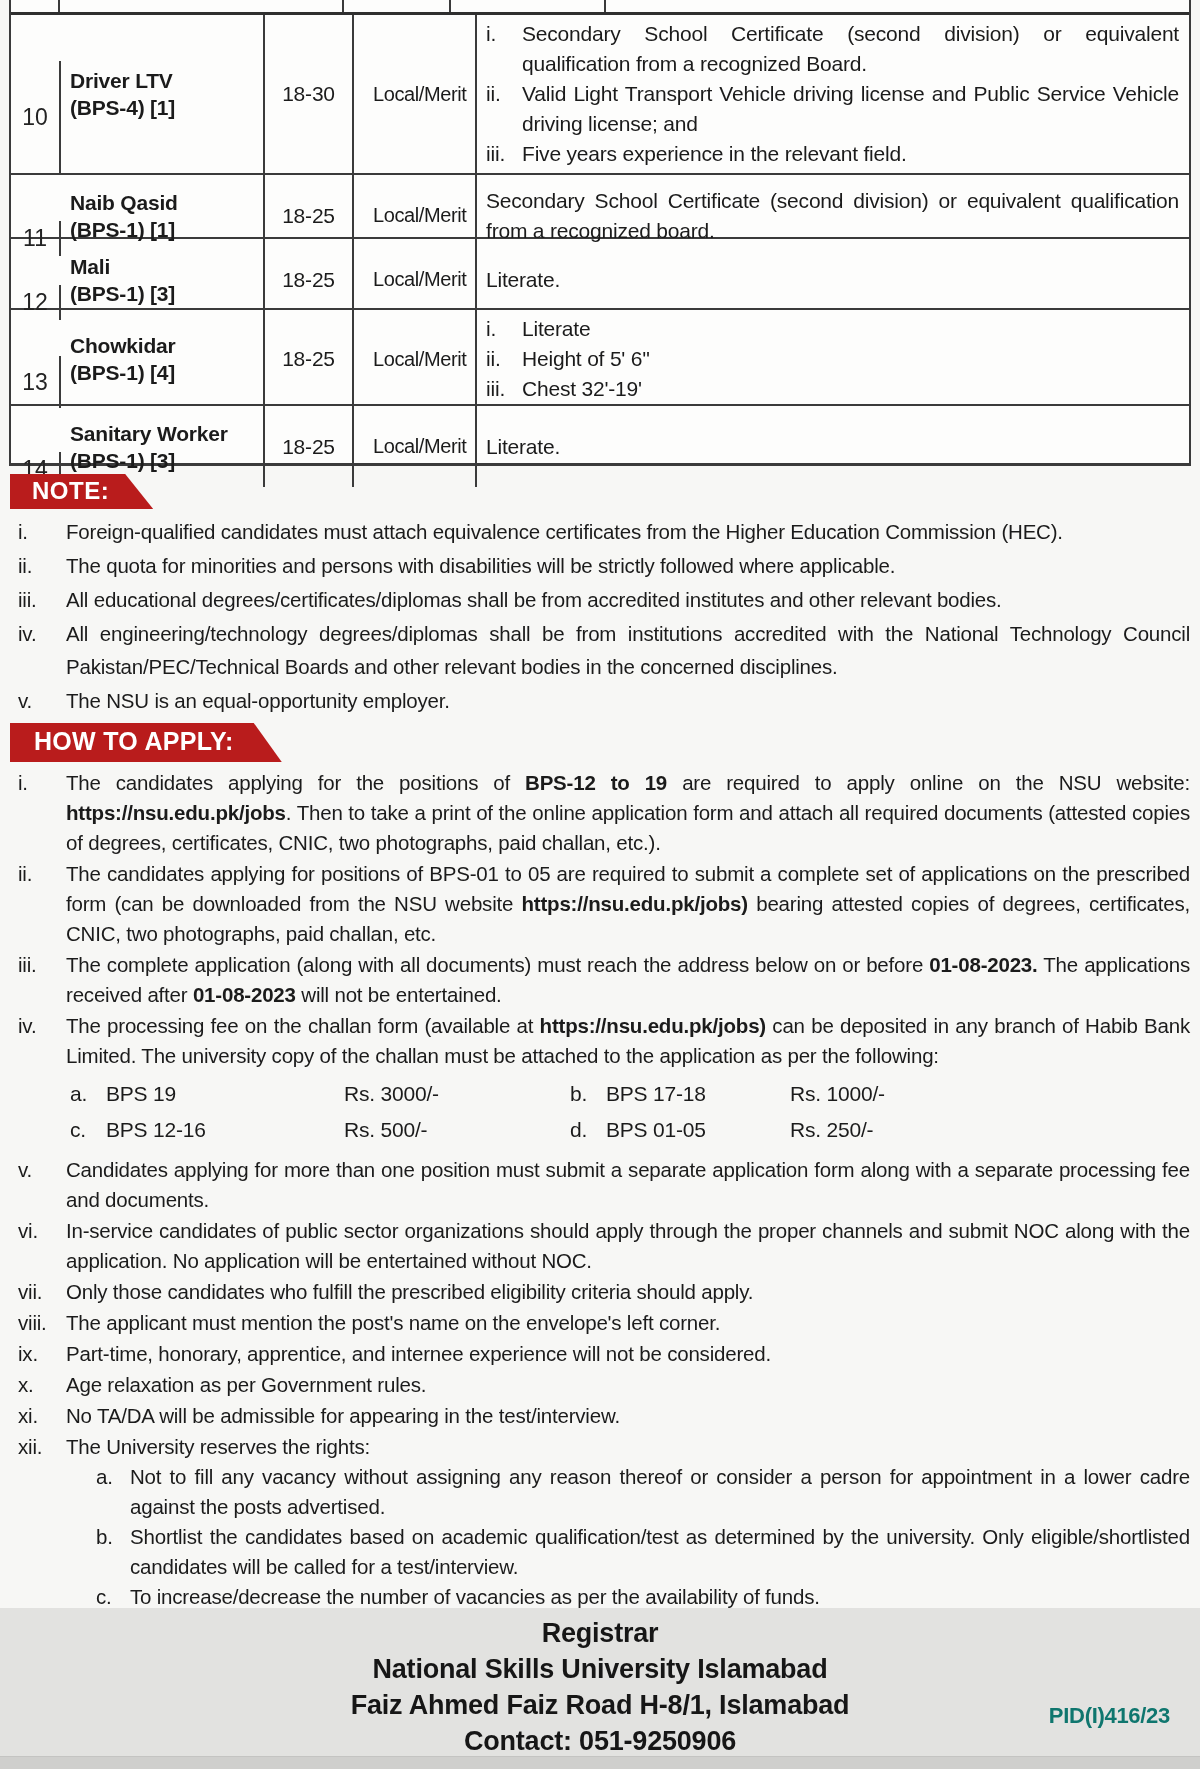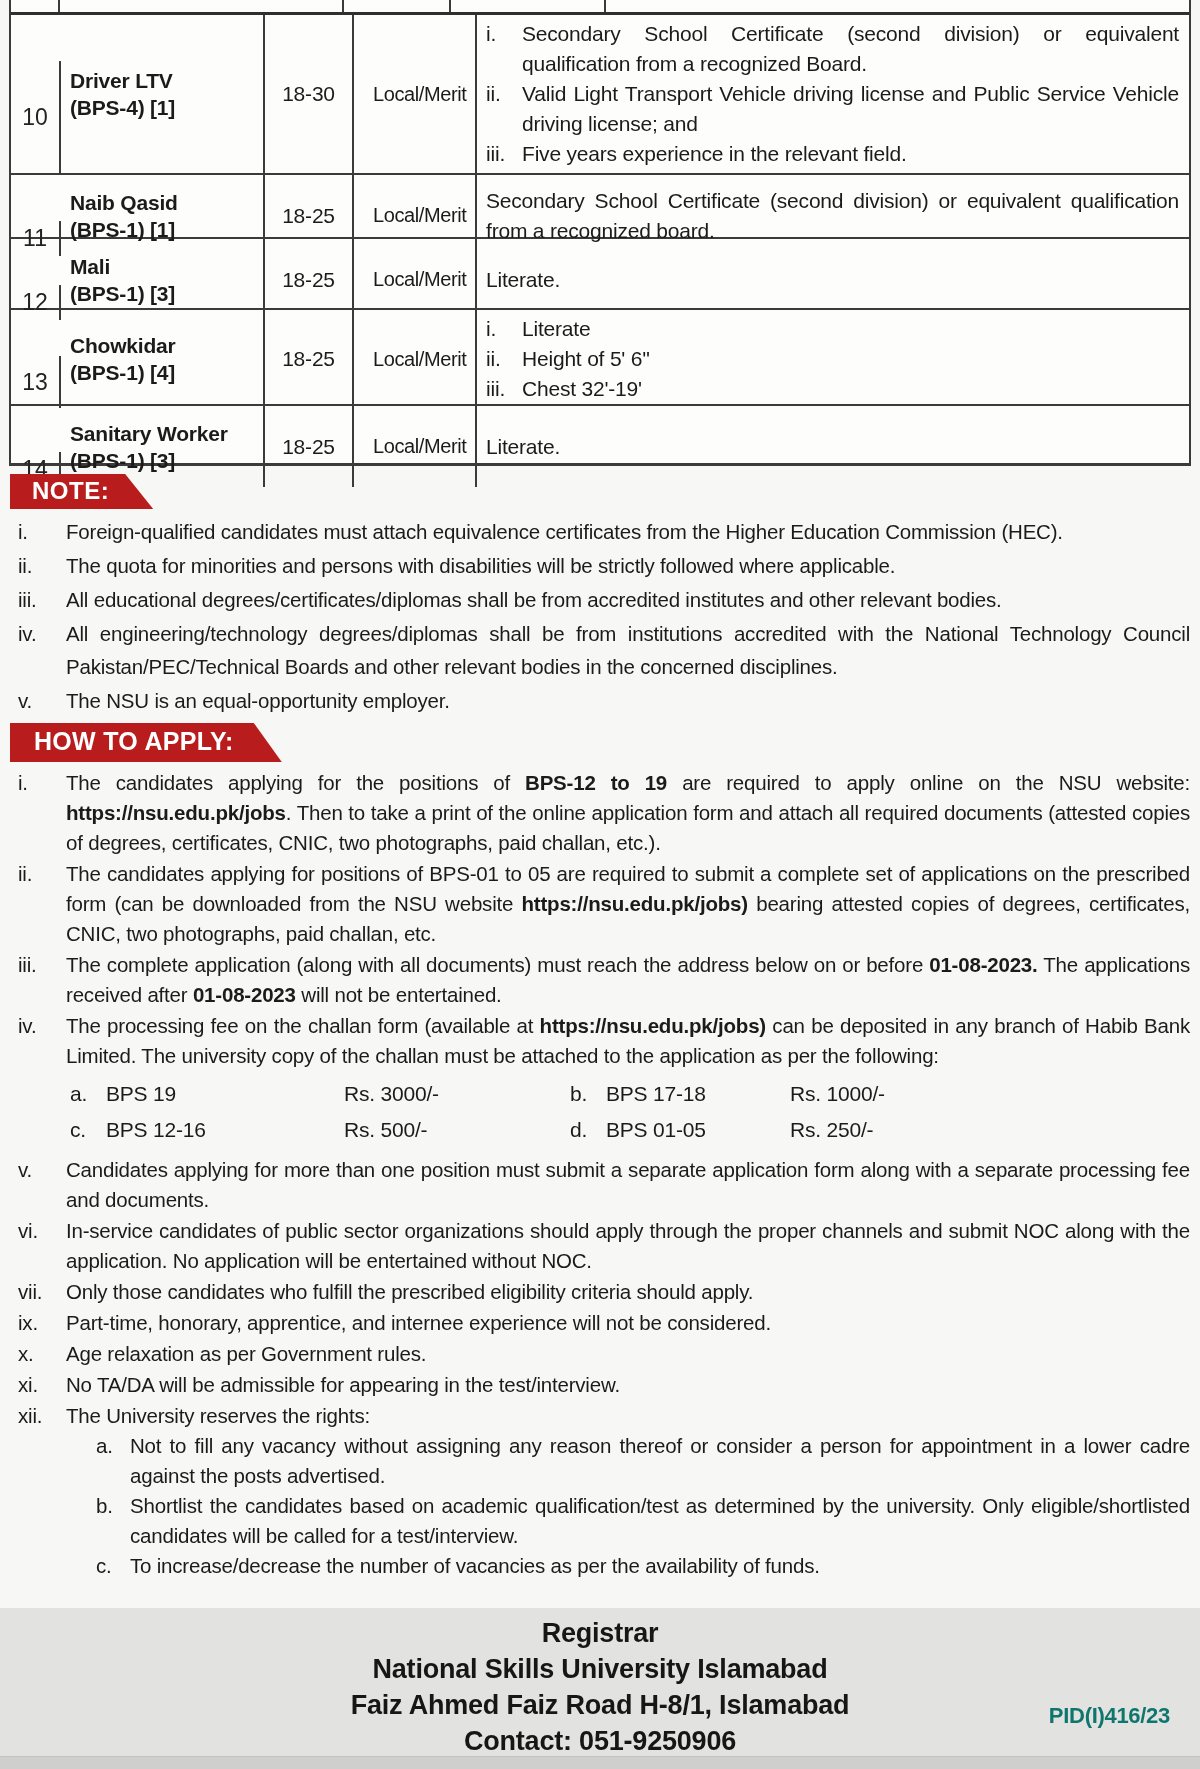--- a/index.html
+++ b/index.html
@@ -270,20 +270,24 @@
       </div>
       <div class="ritem">
         <span class="rmark">vi.</span>
         <div class="rtext"><span>In-service candidates of public sector organizations should apply through the proper channels and submit NOC along with the application. No application will be entertained without NOC.</span></div>
       </div>
       <div class="ritem">
         <span class="rmark">vii.</span>
         <div class="rtext"><span>Only those candidates who fulfill the prescribed eligibility criteria should apply.</span></div>
       </div>
       <div class="ritem">
+        <span class="rmark">viii.</span>
+        <div class="rtext"><span>The applicant must mention the post's name on the envelope's left corner.</span></div>
+      </div>
+      <div class="ritem">
         <span class="rmark">ix.</span>
         <div class="rtext"><span>Part-time, honorary, apprentice, and internee experience will not be considered.</span></div>
       </div>
       <div class="ritem">
         <span class="rmark">x.</span>
         <div class="rtext"><span>Age relaxation as per Government rules.</span></div>
       </div>
       <div class="ritem">
         <span class="rmark">xi.</span>
         <div class="rtext"><span>No TA/DA will be admissible for appearing in the test/interview.</span></div>

